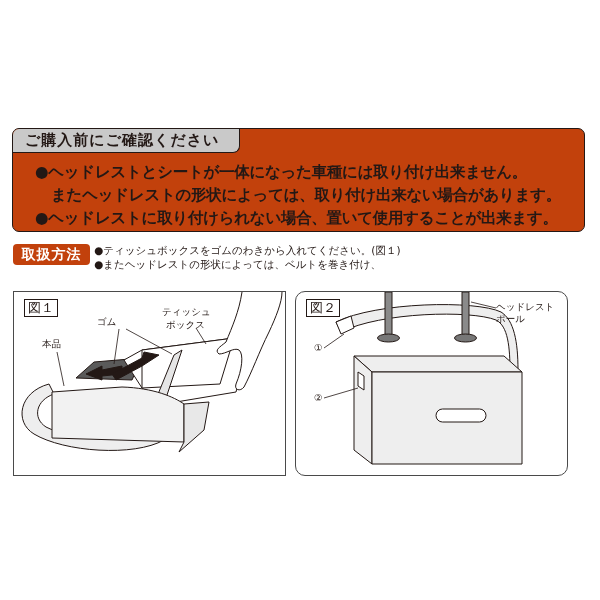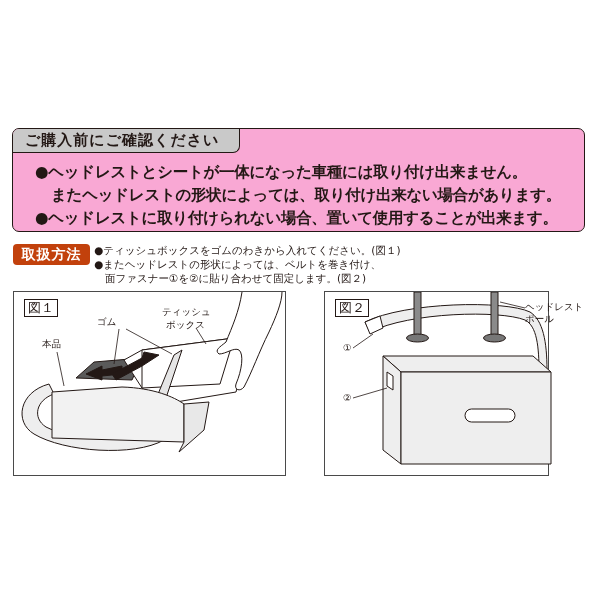--- a/index.html
+++ b/index.html
@@ -1,40 +1,40 @@
 <!DOCTYPE html>
 <html><head>
   <meta charset="utf-8">
   <style>
     html, body { margin:0; padding:0; background:#ffffff; }
     body { width:600px; height:600px; position:relative; overflow:hidden;
            font-family:"DejaVu Sans", "Liberation Sans", sans-serif; color:#231815; }
 
     
     .notice { position:absolute; left:12px; top:128px; width:573px; height:104px;
-              background:#f9a8d4; border:1.5px solid #231815; border-radius:7px; box-sizing:border-box; overflow:hidden; }
+              background:#c2410c; border:1.5px solid #231815; border-radius:7px; box-sizing:border-box; overflow:hidden; }
     .notice-tab { position:absolute; left:0; top:0; width:227px; height:24px;
                   background:#c9c9c9; border-right:1.5px solid #231815; border-bottom:1.5px solid #231815;
                   border-bottom-right-radius:7px; box-sizing:border-box; }
     .notice-title { position:absolute; left:12px; top:2px; font-size:15px; font-weight:bold; letter-spacing:1px; white-space:nowrap; }
     .notice-lines { position:absolute; left:22px; top:32px; font-size:15.5px; font-weight:bold; line-height:23px; white-space:nowrap; letter-spacing:-0.3px; }
     .notice-line { display:block; }
     .notice-line.indent { padding-left:16px; }
 
     
     .usage-badge { position:absolute; left:13px; top:244px; width:77px; height:21px; background:#c2410c; color:#ffffff;
                    border-radius:4px; font-size:14px; font-weight:bold; text-align:center; line-height:21px; letter-spacing:1px; }
     .usage-lines { position:absolute; left:94px; top:243px; font-size:10.5px; line-height:14px; white-space:nowrap; }
     .usage-line { display:block; }
     .usage-line.indent { padding-left:11px; }
 
     
     .figure { position:absolute; top:291px; height:185px; border:1.5px solid #4a4a4a; box-sizing:border-box; background:#ffffff;padding-left:44px; }
     .fig1 { left:13px; width:273px; }
-    .fig2 { left:324px; width:225px; }
+    .fig2 { left:295px; width:273px;border-radius:10px; }
     .fig-label { position:absolute; left:10px; top:7px; border:1.5px solid #231815; font-size:13px; padding:0 3px; line-height:16px; background:#fff; }
     .fig svg { position:absolute; left:0; top:0; }
     .callout { position:absolute; font-size:9.5px; line-height:11px; white-space:nowrap; }
   </style>
 </head>
 <body>
 
 <div class="notice">
   <div class="notice-tab">
     <span class="notice-title">ご購入前にご確認ください</span>
@@ -43,21 +43,20 @@
     <span class="notice-line">●ヘッドレストとシートが一体になった車種には取り付け出来ません。</span>
     <span class="notice-line indent">またヘッドレストの形状によっては、取り付け出来ない場合があります。</span>
     <span class="notice-line">●ヘッドレストに取り付けられない場合、置いて使用することが出来ます。</span>
   </div>
 </div>
 
 <div class="usage-badge">取扱方法</div>
 <div class="usage-lines">
   <span class="usage-line">●ティッシュボックスをゴムのわきから入れてください。(図１)</span>
   <span class="usage-line">●またヘッドレストの形状によっては、ベルトを巻き付け、</span>
-  <span class="usage-line indent">面ファスナー①を②に貼り合わせて固定します。(図２)</span>
 </div>
 
 <div class="figure fig1 fig">
   <svg width="270" height="182" viewBox="0 0 270 182">
     <g stroke="#231815" stroke-width="1" fill="#eeeeee" stroke-linejoin="round">
 
       <path d="M35,92 C5,100 0,130 20,142 C50,160 120,165 150,148 L160,132 C130,148 60,150 32,135 C18,126 22,108 40,102 Z"></path>
 
       <path d="M62,86 L80,70 L128,66 L118,88 Z" fill="#5a5a5a"></path>
 

